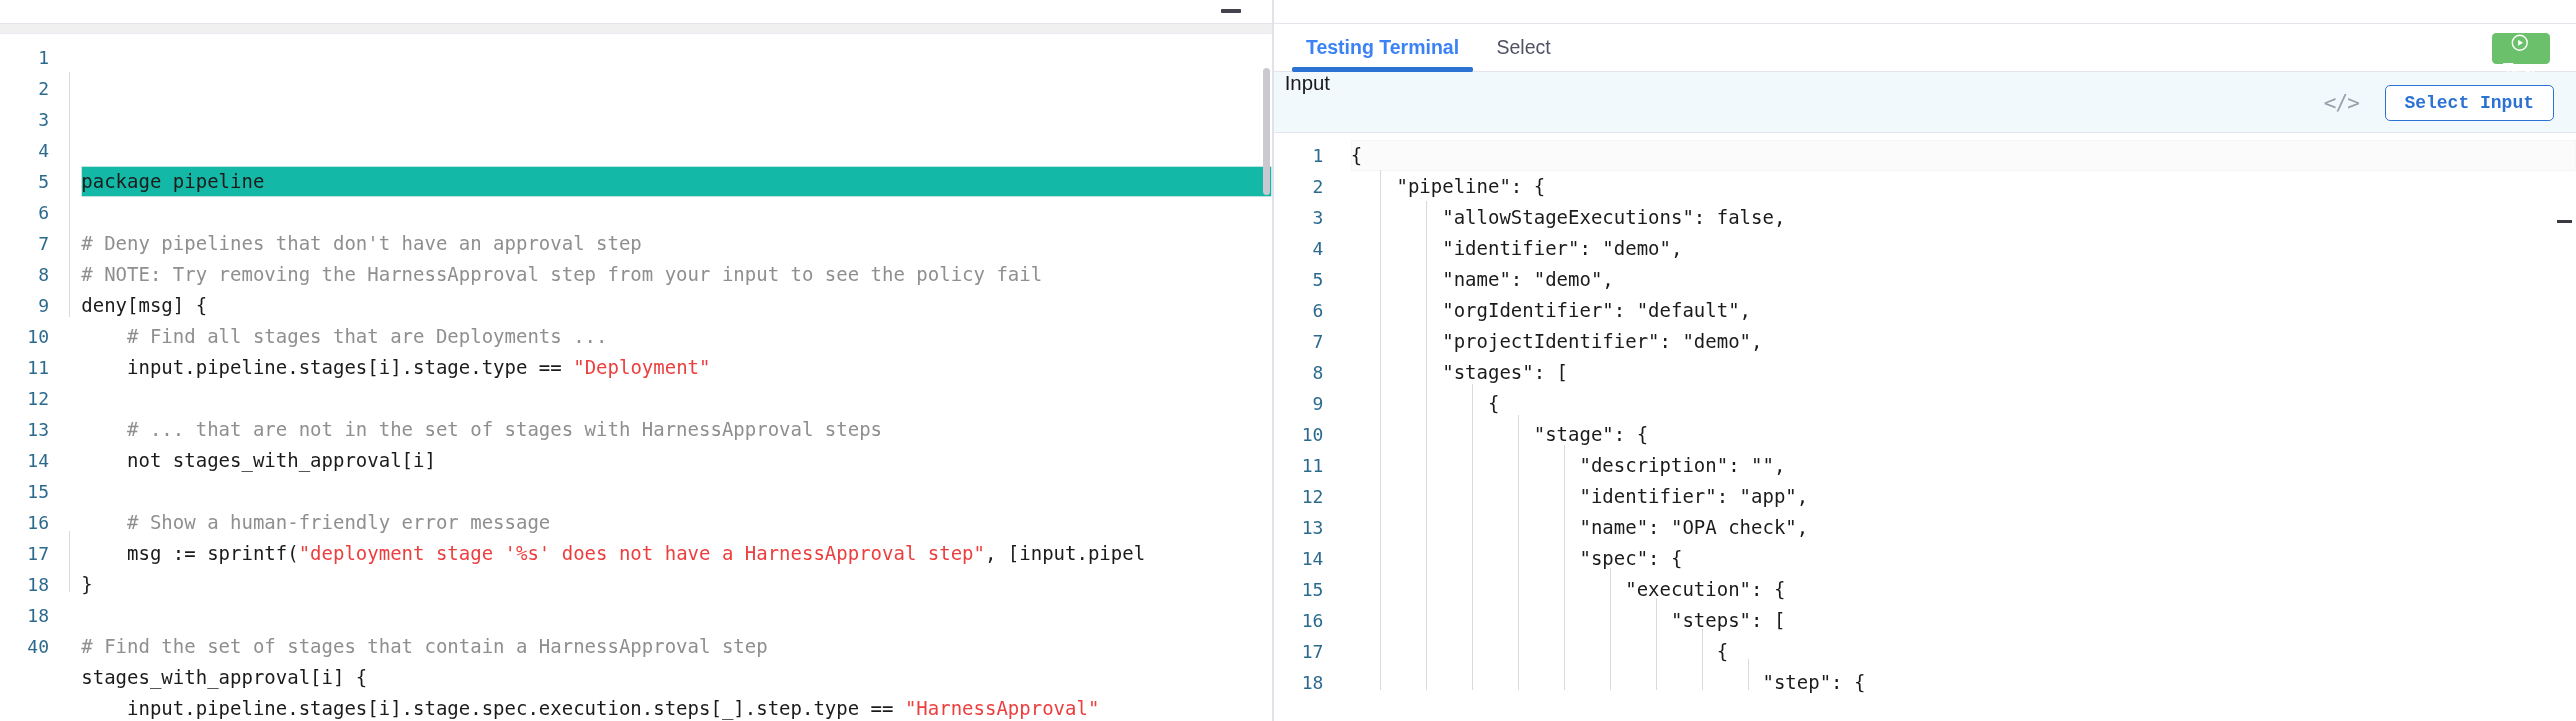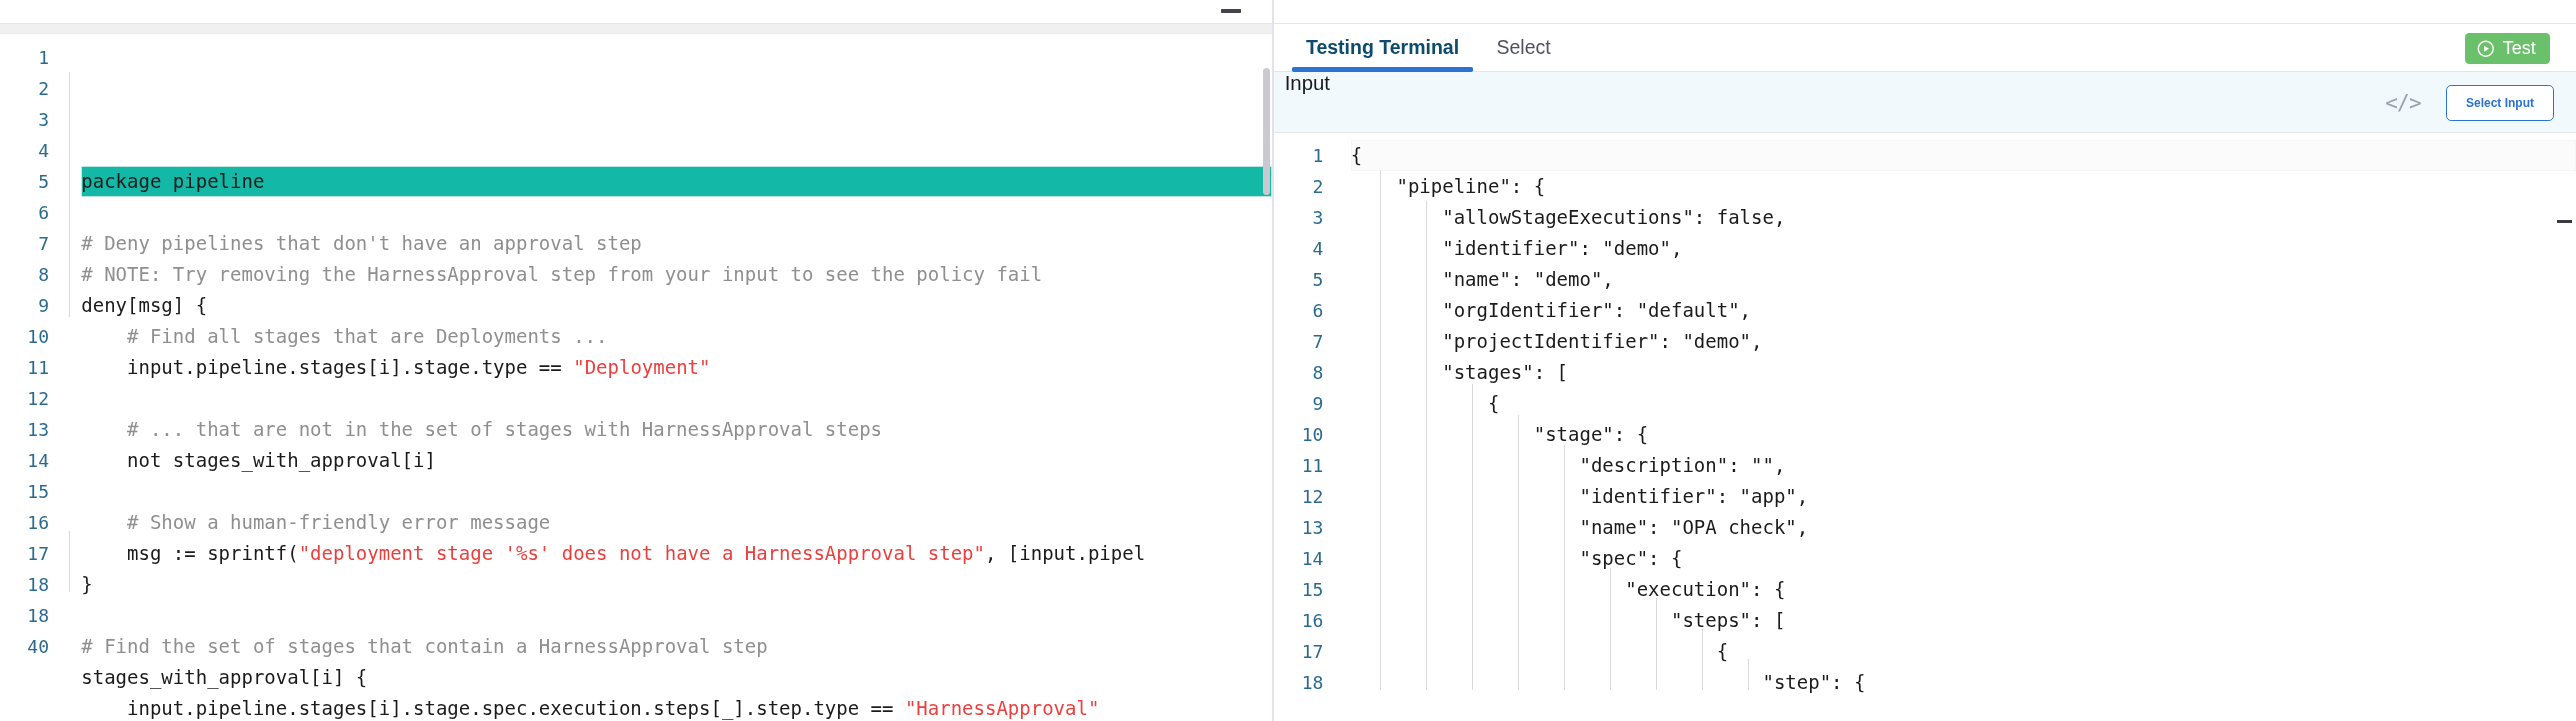--- a/index.html
+++ b/index.html
@@ -138,21 +138,21 @@
     height: 48px;
     display: flex;
     align-items: center;
     padding: 0 18.7px;
     font-size: 19.5px;
     color: #4f5162;
     cursor: pointer;
     white-space: nowrap;
   }
   .tab.active {
-    color: #0c4a6e;
+    color: #3b82f6;
     font-weight: bold;
   }
   .tab.active::after {
     content: "";
     position: absolute;
     left: 5.1px; right: 5.1px; bottom: 0;
     height: 4.2px;
     background: #2c72d2;
     border-radius: 1.7px;
   }
@@ -165,20 +165,21 @@
     align-items: center;
     gap: 7.6px;
     background: #6bc16b;
     color: #ffffff;
     border: none;
     border-radius: 4.2px;
     padding: 0 14.4px 0 11px;
     font-size: 18px;
     font-family: "Liberation Sans", sans-serif;
     cursor: pointer;
+    flex-direction: column;
   }
   .test-btn svg { display: block; }
 
   .input-bar {
     position: relative;
     height: 61px;
     display: flex;
     align-items: flex-start;
     padding-left: 11px;
     background: #f2f9fd;
@@ -207,23 +208,23 @@
   }
   .select-input-btn {
     height: 36px;
     display: flex;
     align-items: center;
     padding: 0 18.7px;
     border: 0.8px solid #2c72d2;
     border-radius: 5.1px;
     background: #ffffff;
     color: #2c72d2;
-    font-size: 12px;
+    font-size: 18px;
     font-weight: bold;
-    font-family: Liberation Sans, sans-serif;
+    font-family: Liberation Mono, monospace;
     cursor: pointer;
     white-space: nowrap;
   }
 
   .json-area {
     position: relative;
     flex: 1 1 auto;
     display: flex;
     background: #ffffff;
     font-family: "DejaVu Sans Mono", "Liberation Mono", monospace;

